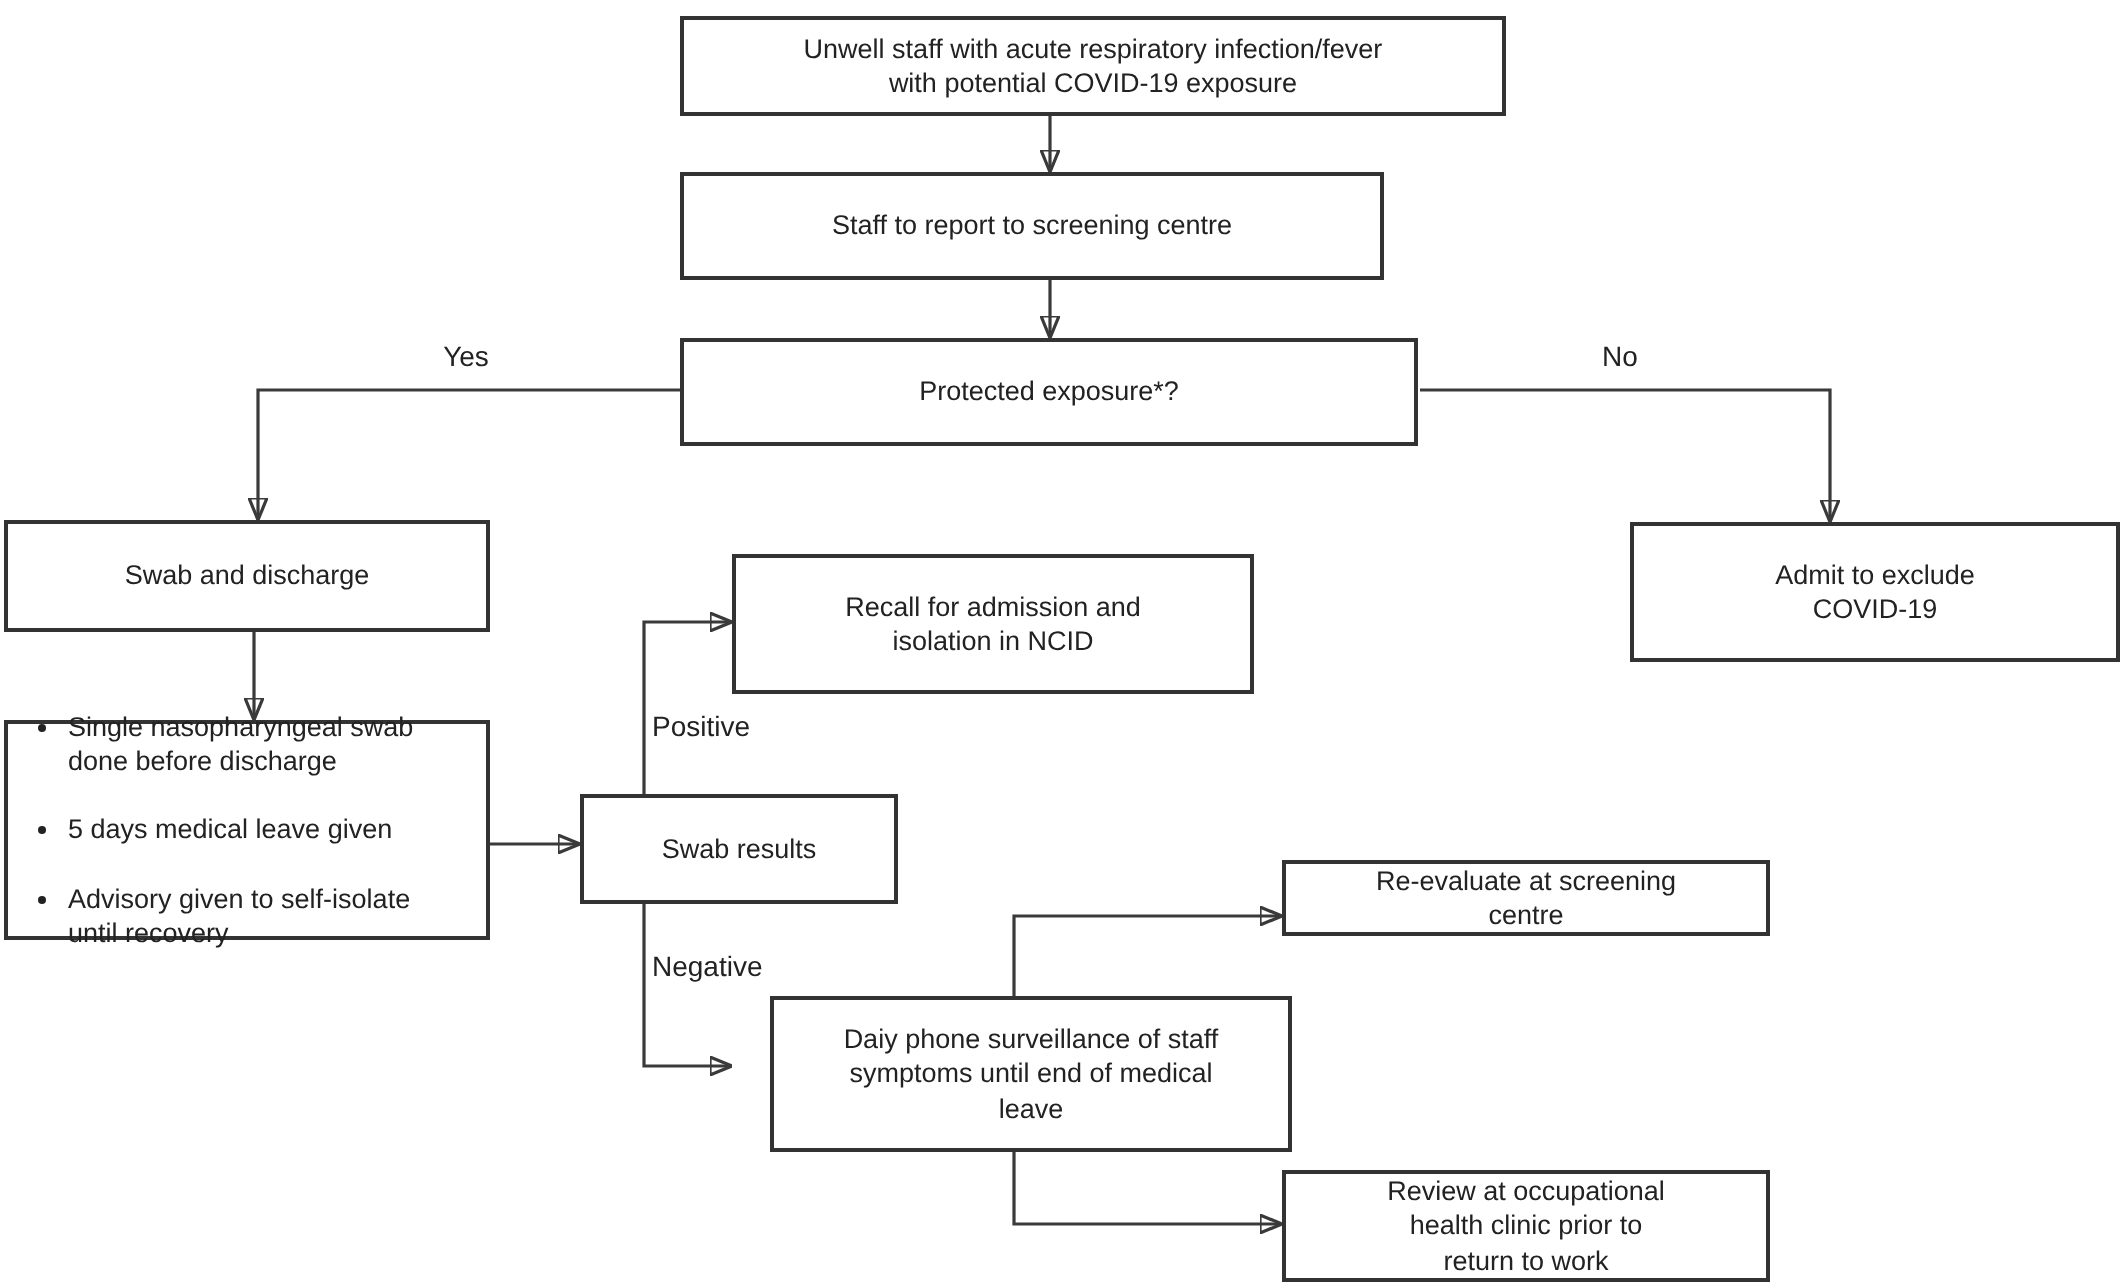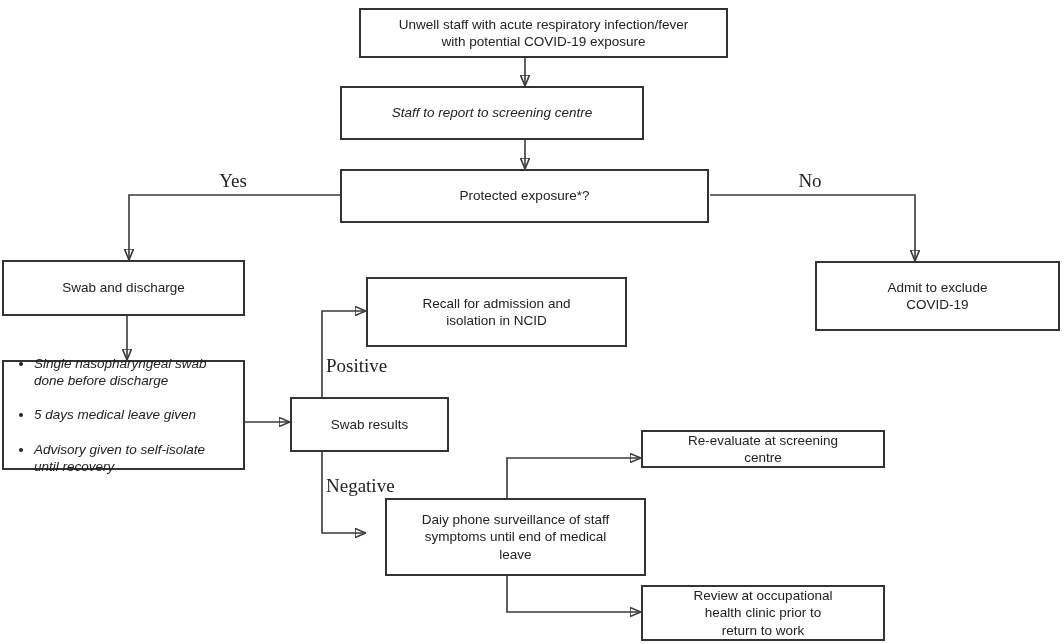--- a/index.html
+++ b/index.html
@@ -35,49 +35,48 @@
     background: #ffffff;
     border: 2px solid #333333;
     display: flex;
     align-items: center;
     justify-content: center;
     text-align: center;
     font-size: 13.5px;
     line-height: 1.28;
     white-space: pre-line;
   }
-  .node-a { left: 359px; top: 8px;   width: 369px; height: 50px; }
-  .node-b { left: 340px; top: 86px;  width: 304px; height: 54px; font-style: italic; }
+  .node-a { left: 340px; top: 8px;   width: 413px; height: 50px; }
+  .node-b { left: 340px; top: 86px;  width: 352px; height: 54px; }
   .node-c { left: 340px; top: 169px; width: 369px; height: 54px; }
   .node-d { left: 2px;   top: 260px; width: 243px; height: 56px; }
   .node-e { left: 2px;   top: 360px; width: 243px; height: 110px;
-            flex-direction: column; align-items: stretch; text-align: left; font-style: italic; }
+            flex-direction: column; align-items: stretch; text-align: left; }
   .node-f { left: 815px; top: 261px; width: 245px; height: 70px; }
   .node-g { left: 366px; top: 277px; width: 261px; height: 70px; }
   .node-h { left: 290px; top: 397px; width: 159px; height: 55px; }
   .node-i { left: 385px; top: 498px; width: 261px; height: 78px; }
   .node-j { left: 641px; top: 430px; width: 244px; height: 38px; }
   .node-k { left: 641px; top: 585px; width: 244px; height: 56px; }
   .bullet-list {
     list-style: disc;
     margin: 0;
     padding: 0 6px 0 30px;
   }
   .bullet-list li {
     white-space: pre-line;
     margin: 0;
     padding: 0;
   }
   .edge-label {
     position: absolute;
-    font-size: 19px;
+    font-size: 14px;
     line-height: 1.2;
     color: #222222;
     background: transparent;
-    font-family: Liberation Serif, serif;
   }
   .label-yes      { left: 205px; top: 170px; width: 56px; text-align: center; }
   .label-no       { left: 782px; top: 170px; width: 56px; text-align: center; }
   .label-positive { left: 326px; top: 355px; }
   .label-negative { left: 326px; top: 475px; }
 </style>
 </head>
 <body>
 
 <div class="canvas">

